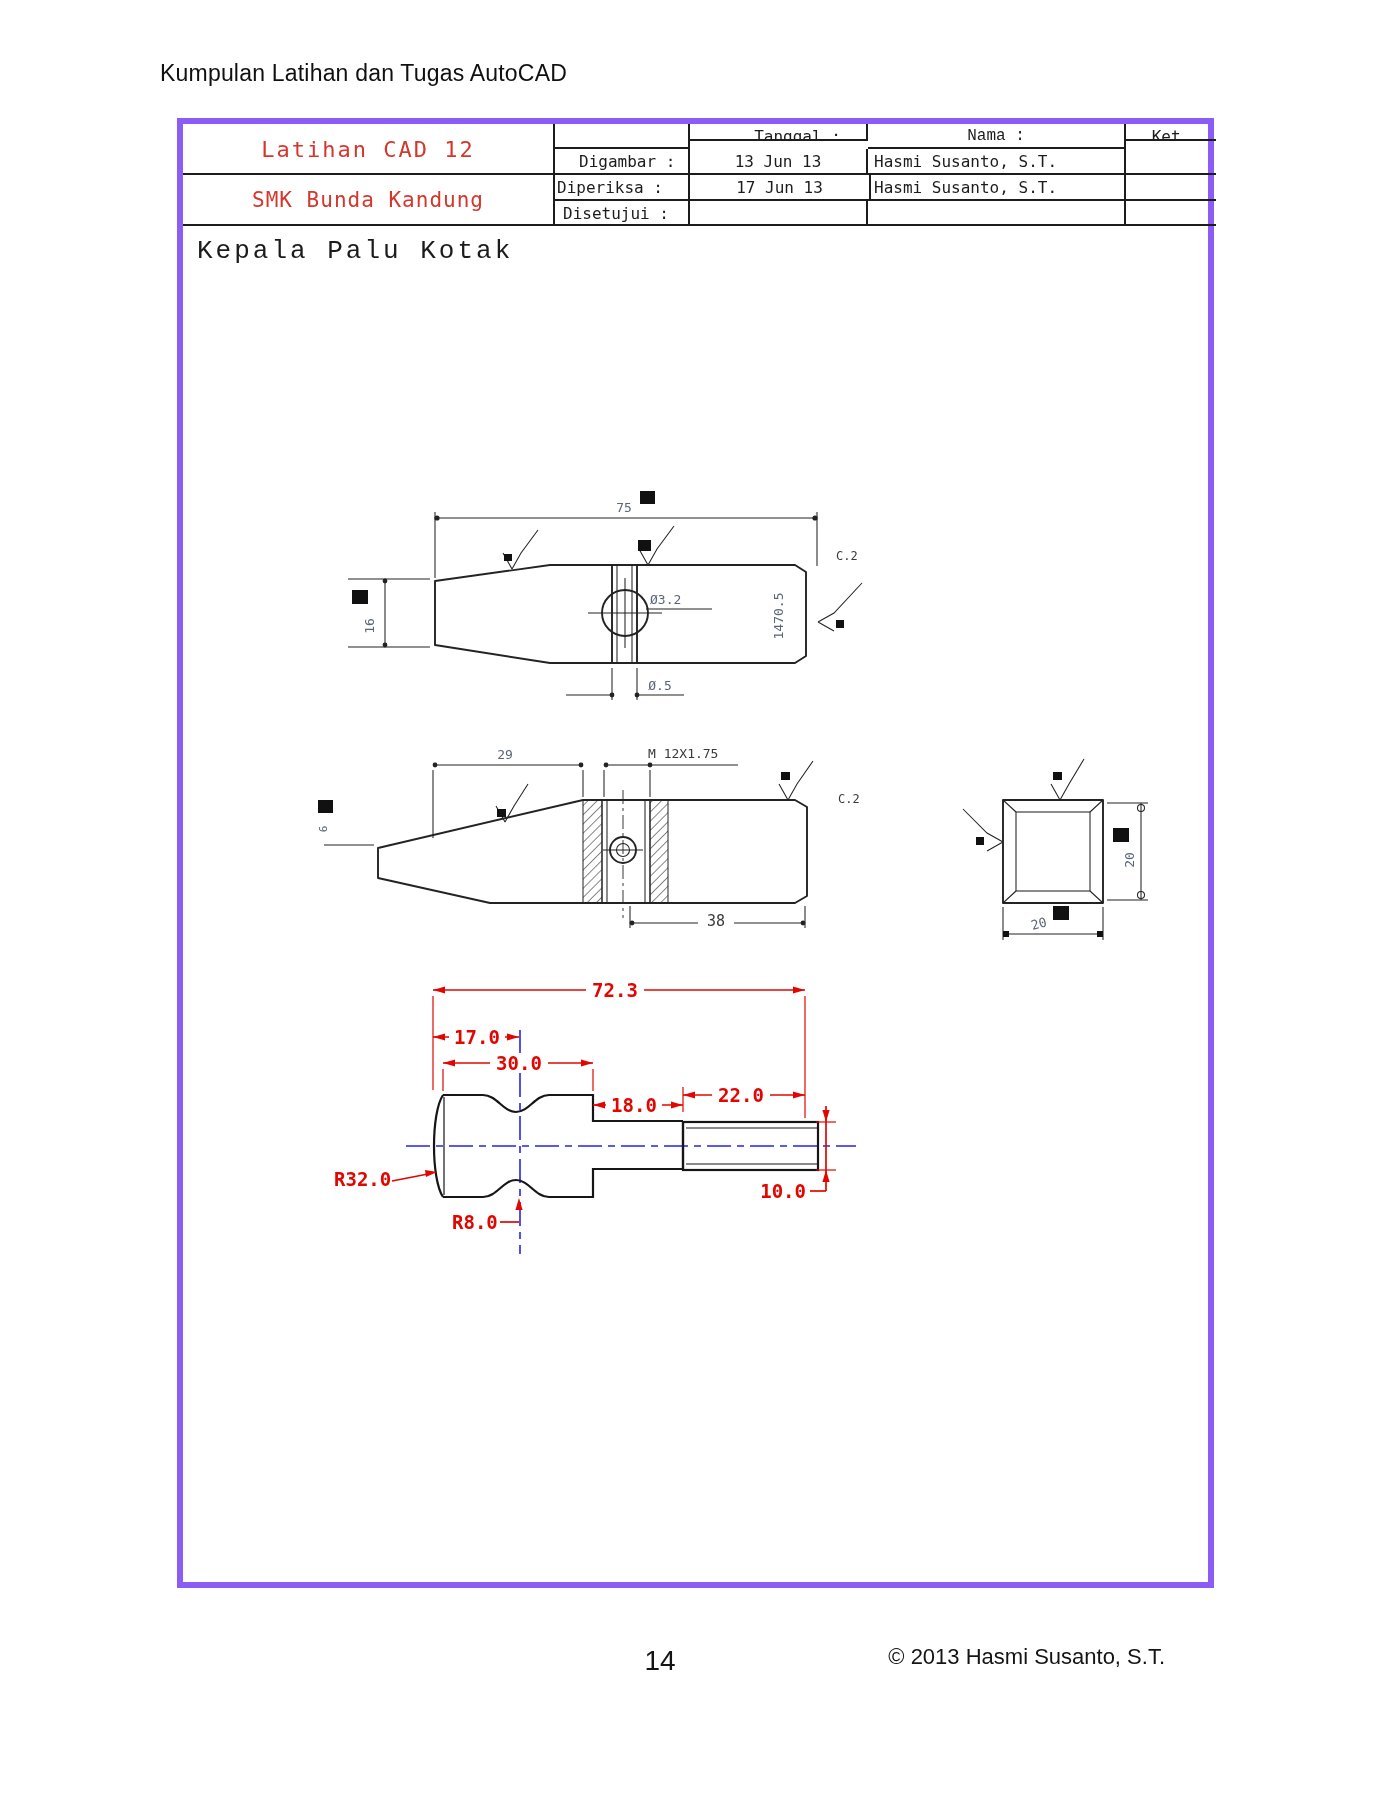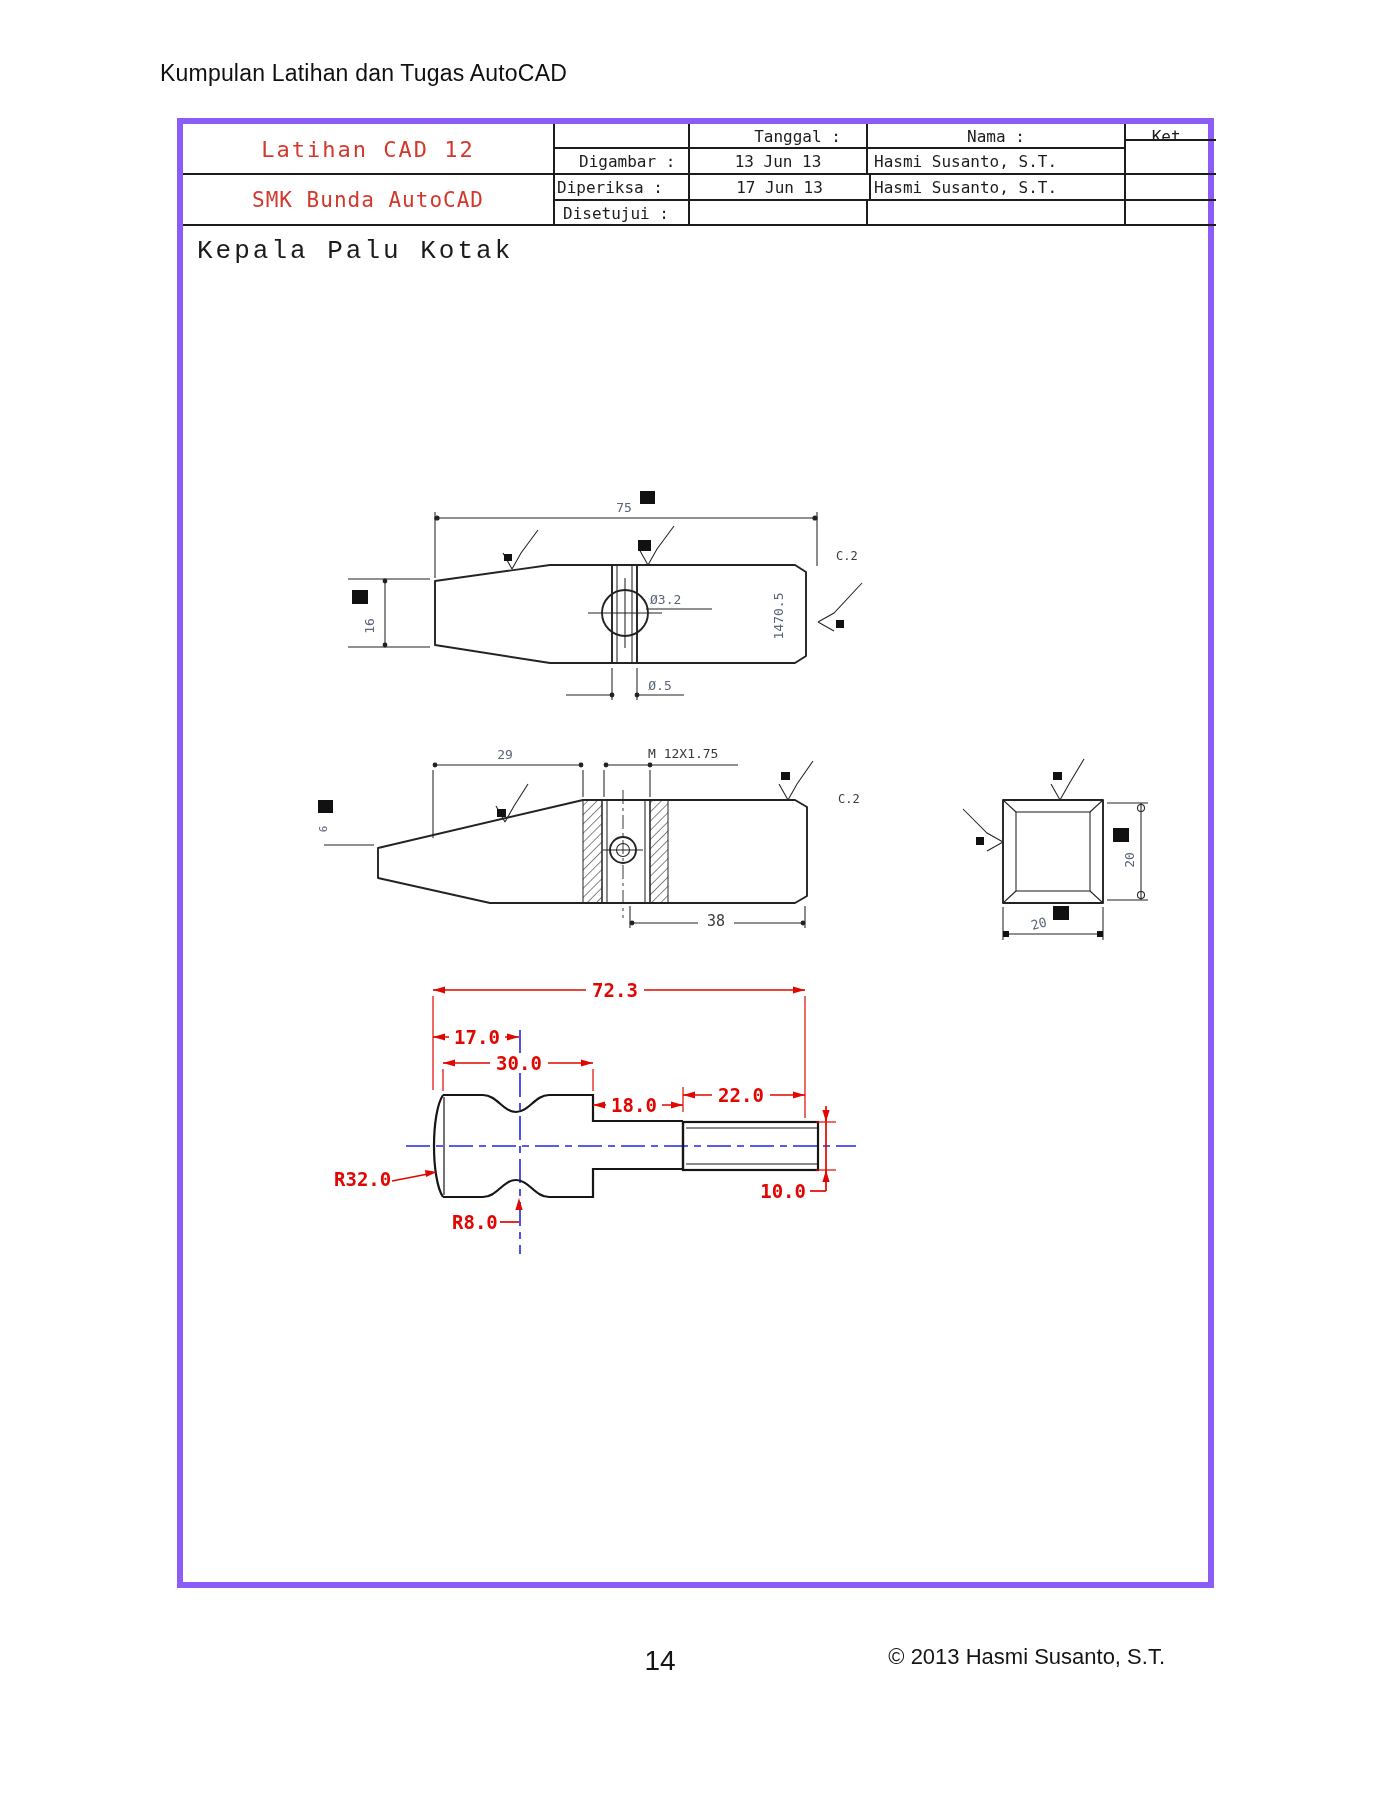--- a/index.html
+++ b/index.html
@@ -40,33 +40,33 @@
   svg .wbg{fill:#ffffff;}
 </style>
 </head>
 <body>
 
 <div class="abs page-header">Kumpulan Latihan dan Tugas AutoCAD</div>
 
 <div class="abs frame">
 
   <div class="tbc br bb ctr red-title" style="left:0;top:0;width:372px;height:51px;line-height:51px;font-size:22px;letter-spacing:2px;">Latihan CAD 12</div>
-  <div class="tbc br bb ctr red-title" style="left:0;top:51px;width:372px;height:51px;line-height:51px;font-size:21px;letter-spacing:1px;">SMK Bunda AutoCAD</div>
+  <div class="tbc br bb ctr red-title" style="left:0;top:51px;width:372px;height:51px;line-height:51px;font-size:21px;letter-spacing:1px;">SMK Bunda Kandung</div>
 
   <div class="tbc br bb" style="left:372px;top:0;width:135px;height:25px;"></div>
   <div class="tbc br bb" style="left:372px;top:25px;width:135px;height:26px;line-height:26px;font-size:16px;padding-left:24px;">Digambar :</div>
   <div class="tbc br bb" style="left:372px;top:51px;width:135px;height:26px;line-height:26px;font-size:16px;padding-left:2px;">Diperiksa :</div>
   <div class="tbc br bb" style="left:372px;top:77px;width:135px;height:25px;line-height:25px;font-size:16px;padding-left:8px;">Disetujui :</div>
 
-  <div class="tbc br bb ctr" style="left:507px;top:0;width:178px;height:25px;line-height:25px;font-size:16px;padding-left:39px;">Tanggal :</div>
+  <div class="tbc br bb ctr" style="left:507px;top:0;width:178px;height:17px;line-height:25px;font-size:16px;padding-left:39px;">Tanggal :</div>
   <div class="tbc br bb ctr" style="left:507px;top:25px;width:178px;height:26px;line-height:26px;font-size:16px;">13 Jun 13</div>
   <div class="tbc br bb ctr" style="left:507px;top:51px;width:181px;height:26px;line-height:26px;font-size:16px;">17 Jun 13</div>
   <div class="tbc br bb ctr" style="left:507px;top:77px;width:178px;height:25px;line-height:25px;font-size:16px;"></div>
 
-  <div class="tbc br bb ctr" style="left:685px;top:0;width:258px;height:25px;line-height:25px;font-size:16px;">Nama :</div>
+  <div class="tbc br bb ctr" style="left:685px;top:0;width:258px;height:25px;line-height:25px;font-size:16px;font-family:Liberation Mono, monospace;">Nama :</div>
   <div class="tbc br bb" style="left:685px;top:25px;width:258px;height:26px;line-height:26px;font-size:16px;padding-left:6px;">Hasmi Susanto, S.T.</div>
   <div class="tbc br bb" style="left:685px;top:51px;width:258px;height:26px;line-height:26px;font-size:16px;padding-left:6px;">Hasmi Susanto, S.T.</div>
   <div class="tbc br bb" style="left:685px;top:77px;width:258px;height:25px;"></div>
 
   <div class="tbc bb ctr" style="left:943px;top:0;width:90px;height:17px;line-height:25px;font-size:16px;">Ket.</div>
   <div class="tbc bb" style="left:943px;top:25px;width:90px;height:26px;"></div>
   <div class="tbc bb" style="left:943px;top:51px;width:90px;height:26px;"></div>
   <div class="tbc bb" style="left:943px;top:77px;width:90px;height:25px;"></div>
 
   <div class="abs cad drawing-title">Kepala Palu Kotak</div>

